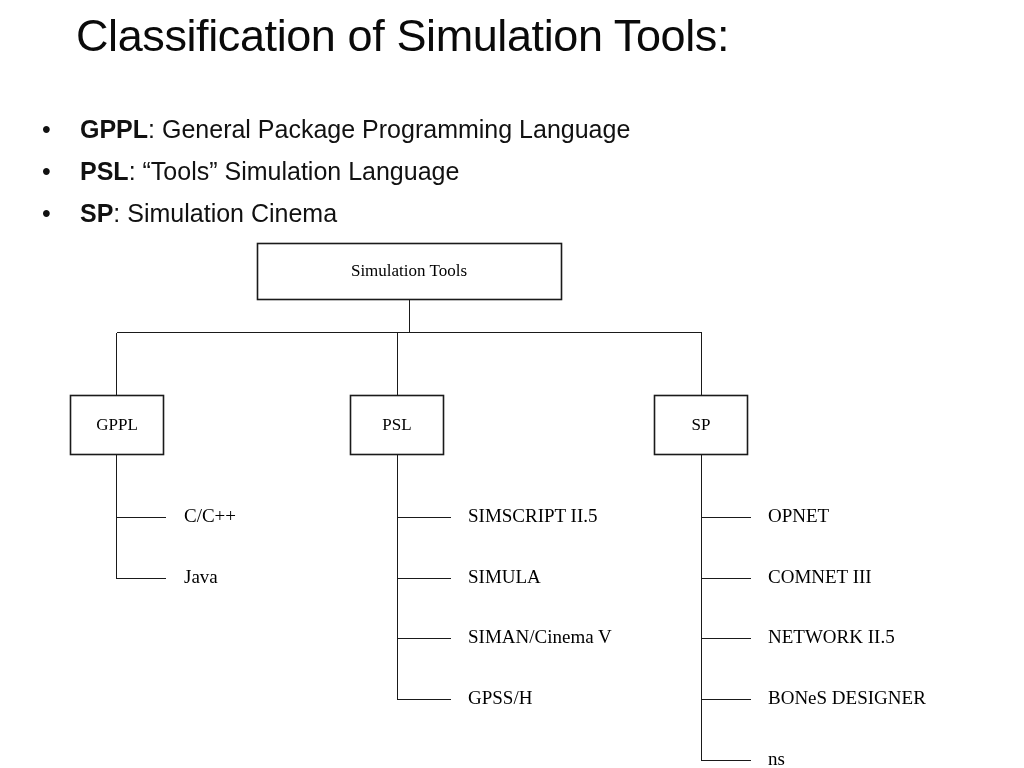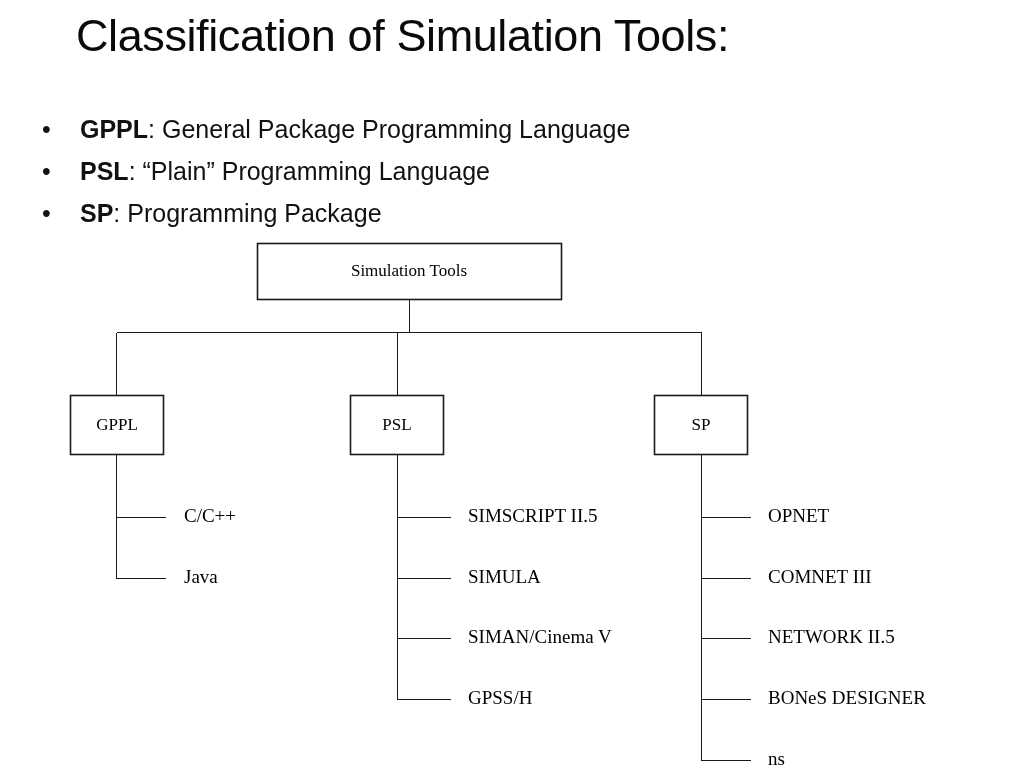--- a/index.html
+++ b/index.html
@@ -113,24 +113,24 @@
 
   <div id="slide-title">
     <span>Classification of Simulation Tools:</span>
   </div>
 
   <ul id="bullet-list">
     <li class="bullet-item">
       <span class="bullet-marker">•</span><span class="bullet-key">GPPL</span><span>: </span><span>General Package Programming Language</span>
     </li>
     <li class="bullet-item">
-      <span class="bullet-marker">•</span><span class="bullet-key">PSL</span><span>: </span><span>“Plain” Programming Language</span>
+      <span class="bullet-marker">•</span><span class="bullet-key">PSL</span><span>: </span><span>“Tools” Simulation Language</span>
     </li>
     <li class="bullet-item">
-      <span class="bullet-marker">•</span><span class="bullet-key">SP</span><span>: </span><span>Programming Package</span>
+      <span class="bullet-marker">•</span><span class="bullet-key">SP</span><span>: </span><span>Simulation Cinema</span>
     </li>
   </ul>
 
   <div id="tree-wrap">
     <svg id="tree-svg" viewBox="0 0 1024 768" xmlns="http://www.w3.org/2000/svg">
 
       <g>
         <rect class="node-box" x="257.5" y="243.5" width="304" height="56"></rect>
         <text class="node-label" x="409" y="272">Simulation Tools</text>
       </g>

